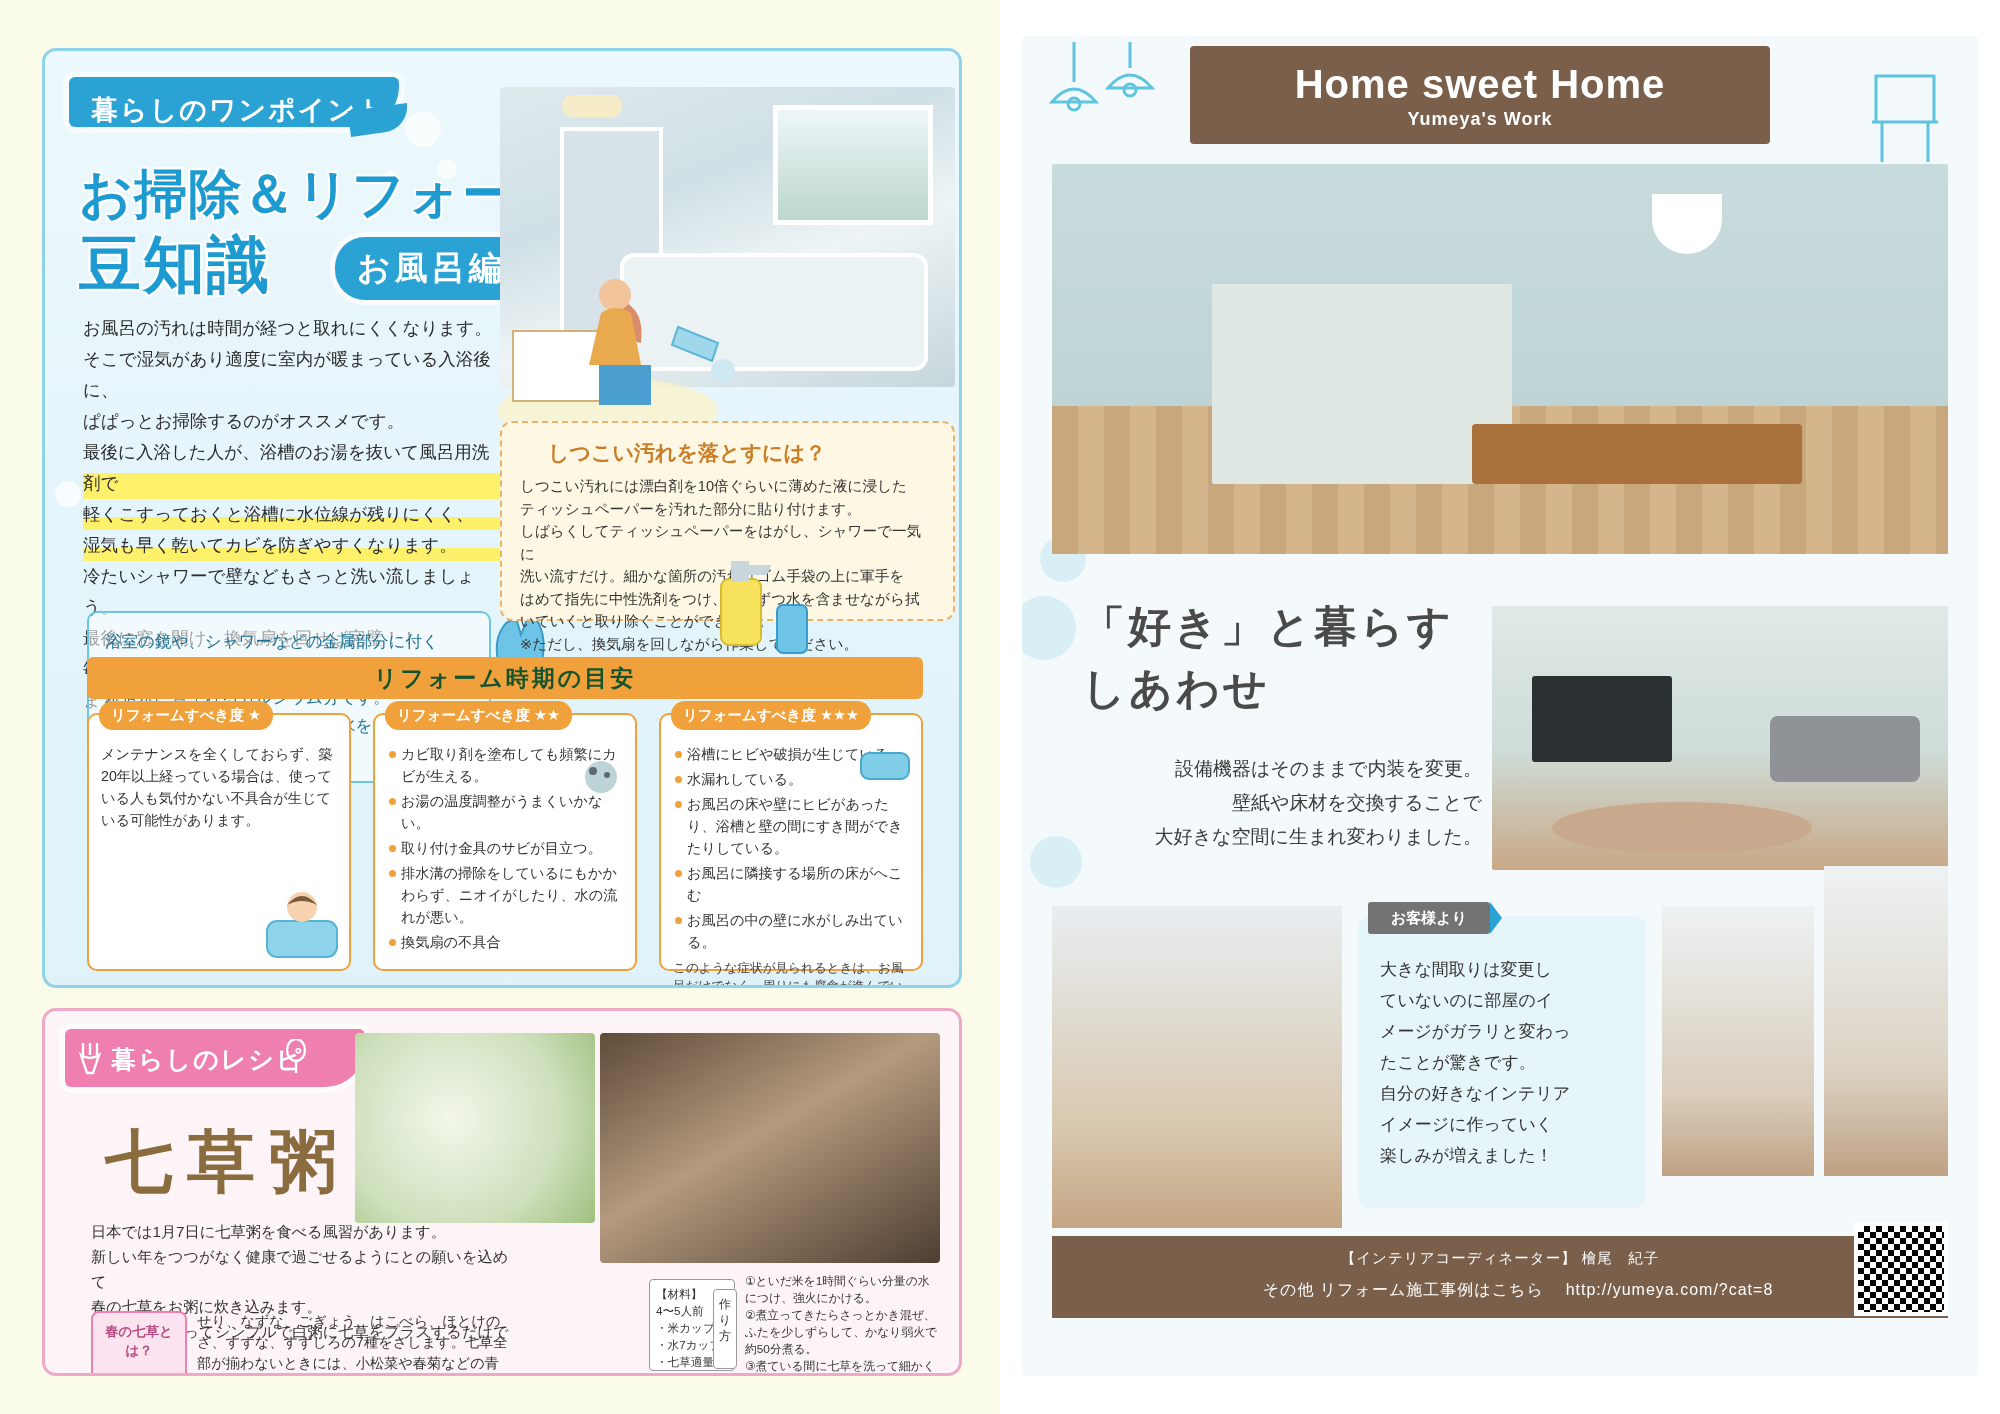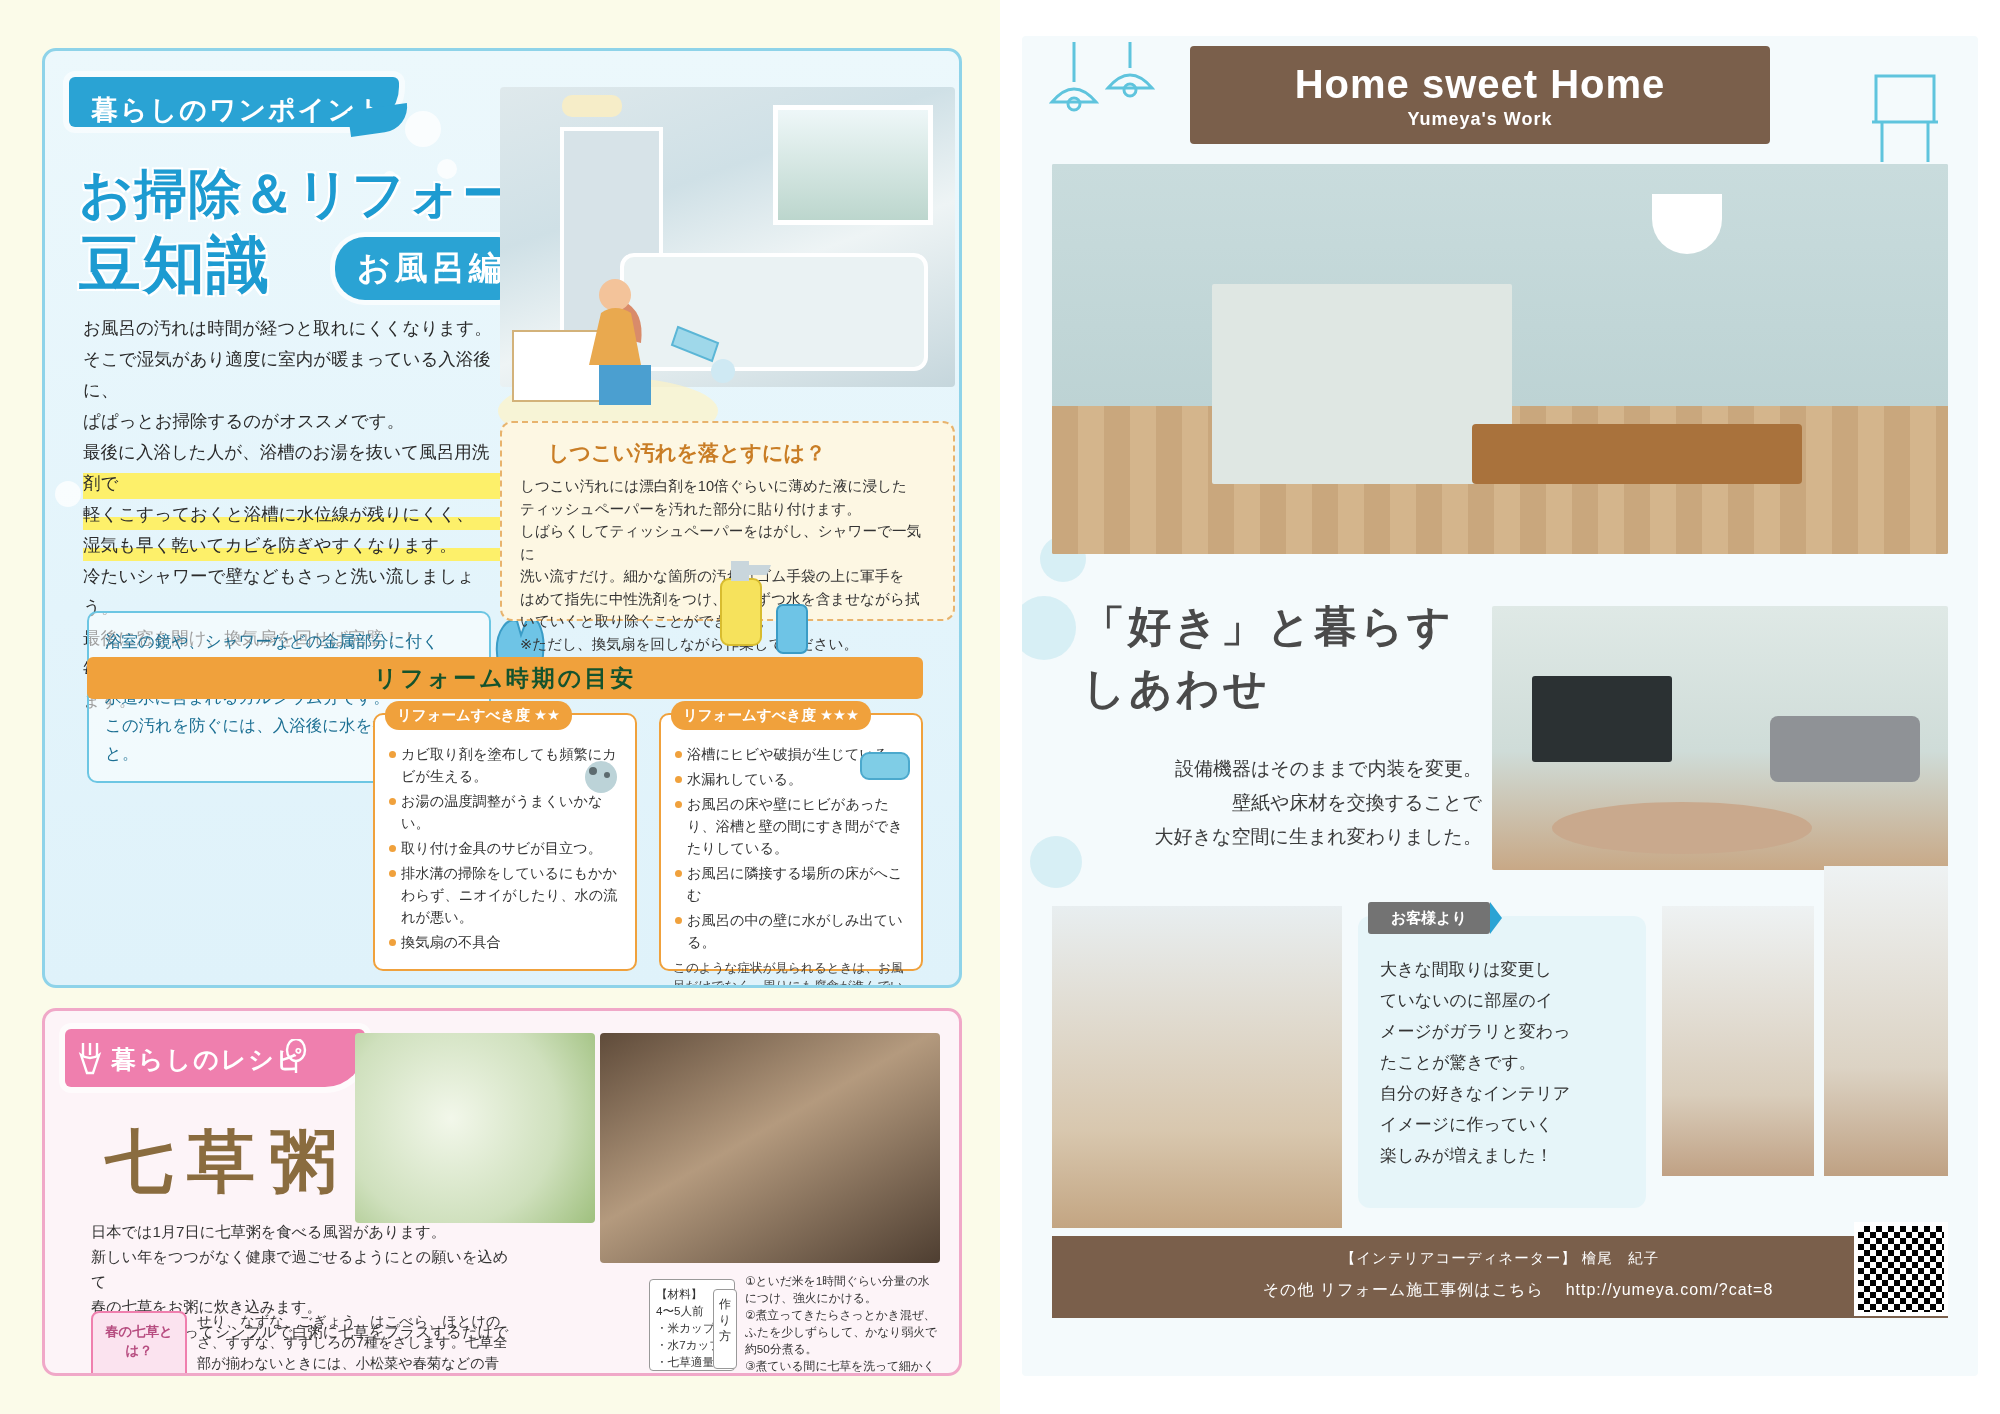--- a/index.html
+++ b/index.html
@@ -195,20 +195,29 @@
         </div>
         <svg style="position:absolute;left:660px;top:488px;width:110px;height:120px;" viewBox="0 0 110 120">
           <rect x="16" y="40" width="40" height="66" rx="8" fill="#f6e25c" stroke="#d8bc2f" stroke-width="2"></rect>
           <rect x="26" y="22" width="18" height="20" fill="#c9d6dc"></rect>
           <path d="M44 26 h22 l-4 10 h-18z" fill="#c9d6dc"></path>
           <rect x="72" y="66" width="30" height="48" rx="6" fill="#6ec4e6" stroke="#3a9cc6" stroke-width="2"></rect>
         </svg>
 
         <div class="reform-head">リフォーム時期の目安</div>
 
+        <div class="rcard c1">
+          <h4>リフォームすべき度 ★</h4>
+          <div class="rb">メンテナンスを全くしておらず、築20年以上経っている場合は、使っている人も気付かない不具合が生じている可能性があります。</div>
+          <svg style="position:absolute;right:8px;bottom:8px;width:78px;height:82px;" viewBox="0 0 78 82">
+            <rect x="4" y="42" width="70" height="36" rx="10" fill="#8fd4ea" stroke="#56b3d4" stroke-width="2"></rect>
+            <circle cx="39" cy="28" r="15" fill="#f6d2ae"></circle>
+            <path d="M24 26 q15 -18 30 0 q-15 -8 -30 0z" fill="#7a5a3c"></path>
+          </svg>
+        </div>
 
         <div class="rcard c2">
           <h4>リフォームすべき度 ★★</h4>
           <div class="rb">
             <ul>
               <li>カビ取り剤を塗布しても頻繁にカビが生える。</li>
               <li>お湯の温度調整がうまくいかない。</li>
               <li>取り付け金具のサビが目立つ。</li>
               <li>排水溝の掃除をしているにもかかわらず、ニオイがしたり、水の流れが悪い。</li>
               <li>換気扇の不具合</li>

